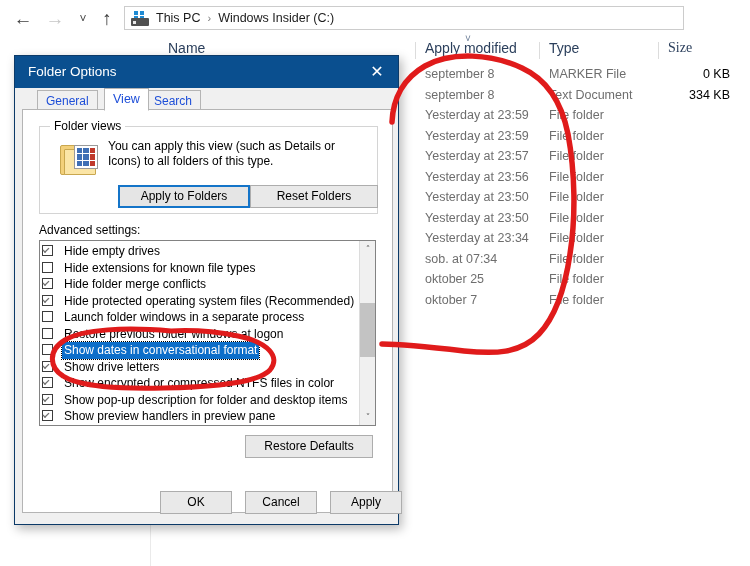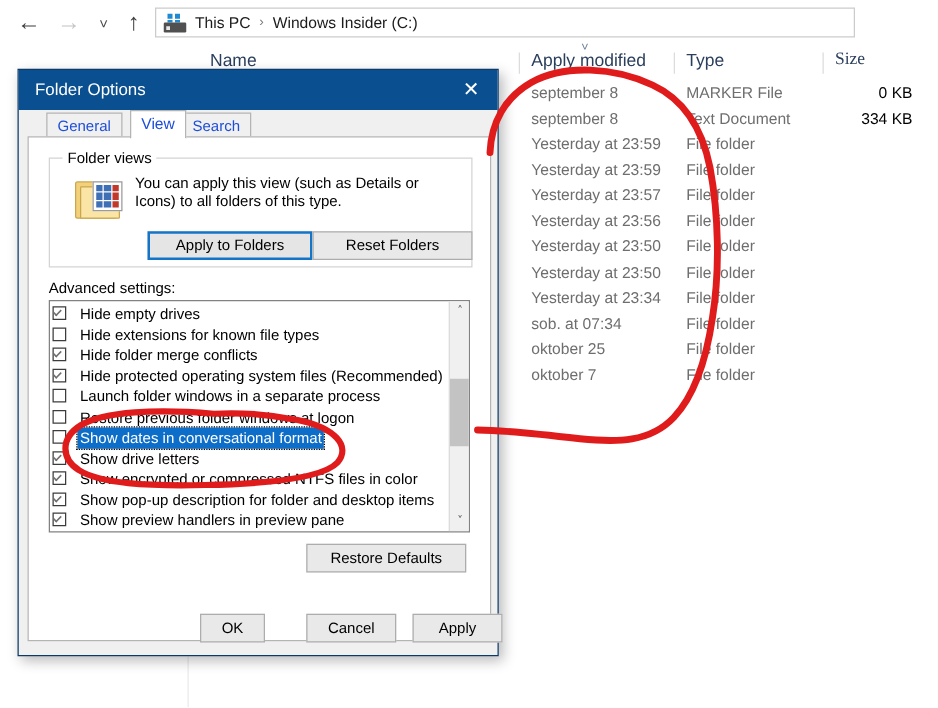--- a/index.html
+++ b/index.html
@@ -117,21 +117,21 @@
       text-align:center;line-height:16px;font-family:"DejaVu Sans",sans-serif;}
   .sb .up{top:0;}
   .sb .dn{bottom:0;}
   .sb .thumb{position:absolute;left:0;width:16px;top:62px;height:54px;background:#c3c3c3;}
 
   #btn-restore-defaults{position:absolute;left:222px;top:325px;width:128px;height:23px;}
 
   .footer{position:absolute;left:0;bottom:0;width:100%;height:42px;}
   .fbtn{position:absolute;top:9px;height:23px;border:1px solid #adadad;background:#e9e9e9;
       font-size:12px;color:#000;text-align:center;line-height:21px;box-sizing:border-box;}
-  #btn-ok{left:145px;width:52px;}
+  #btn-ok{left:145px;width:72px;}
   #btn-cancel{left:230px;width:72px;}
   #btn-apply{left:315px;width:72px;}
 
   
   #annot{position:absolute;inset:0;pointer-events:none;}
 </style>
 </head>
 <body>
 
 <div id="explorer">

